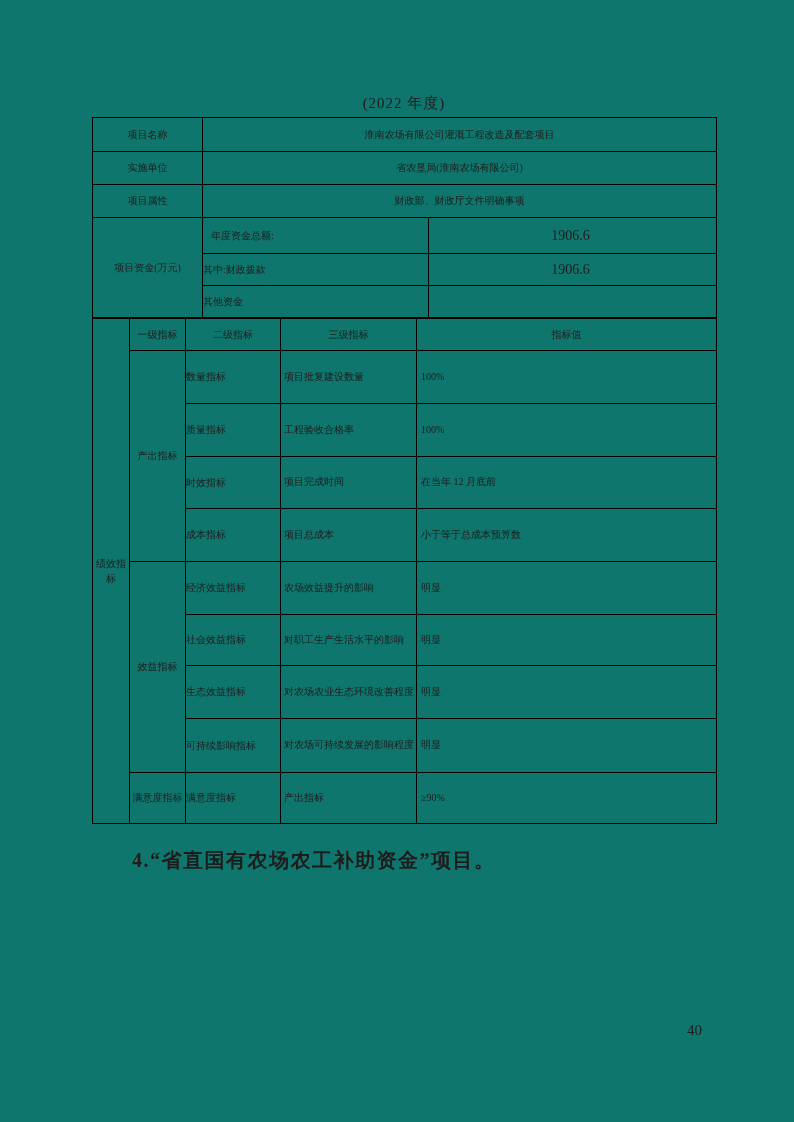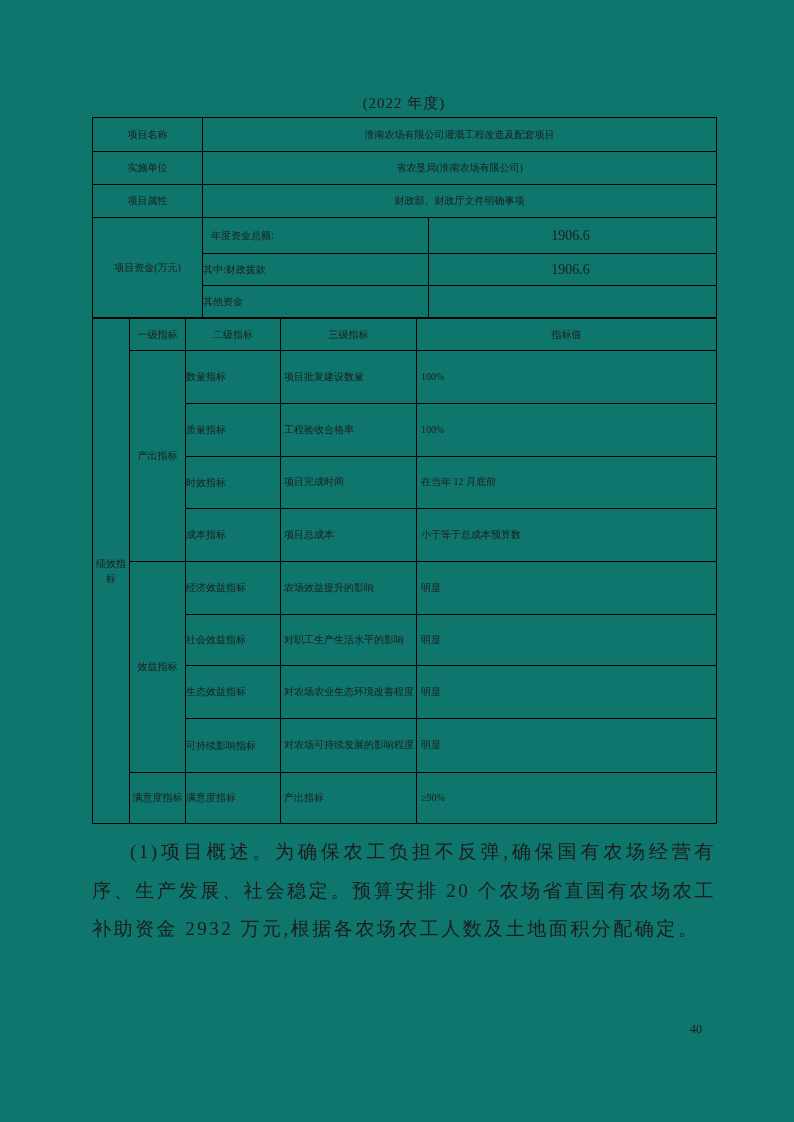--- a/index.html
+++ b/index.html
@@ -57,21 +57,21 @@
     font-size:19px;
     line-height:38.5px;
     letter-spacing:2.5px;
     text-align:justify;
     text-indent:2em;
   }
   .page-num{
     position:absolute;
     top:1022px;
     right:92px;
-    font-size:12px;
+    font-size:15px;
   }
 </style>
 </head>
 <body>
 
 <div class="page">
 
   <div class="doc-title">(2022 年度)</div>
 
   <table class="t-info">
@@ -169,17 +169,17 @@
     </tr>
     <tr style="height:51px">
       <td class="lv1">满意度指标</td>
       <td class="lv2">满意度指标</td>
       <td class="lv3">产出指标</td>
       <td class="ival">≥90%</td>
     </tr>
   </tbody>
     </table>
 
-  <p class="para">(1)项目概述。为确保农工负担不反弹,确保国有农场经营有序、生产发展、社会稳定。预算安排 20 个农场省直国有农场农工补助资金 2932 万元,根据各农场农工人数及土地面积分配确定。</p>
+  <p class="sec-heading">4.“省直国有农场农工补助资金”项目。</p>
 
   <div class="page-num">40</div>
 
 </div>
 
 </body></html>

